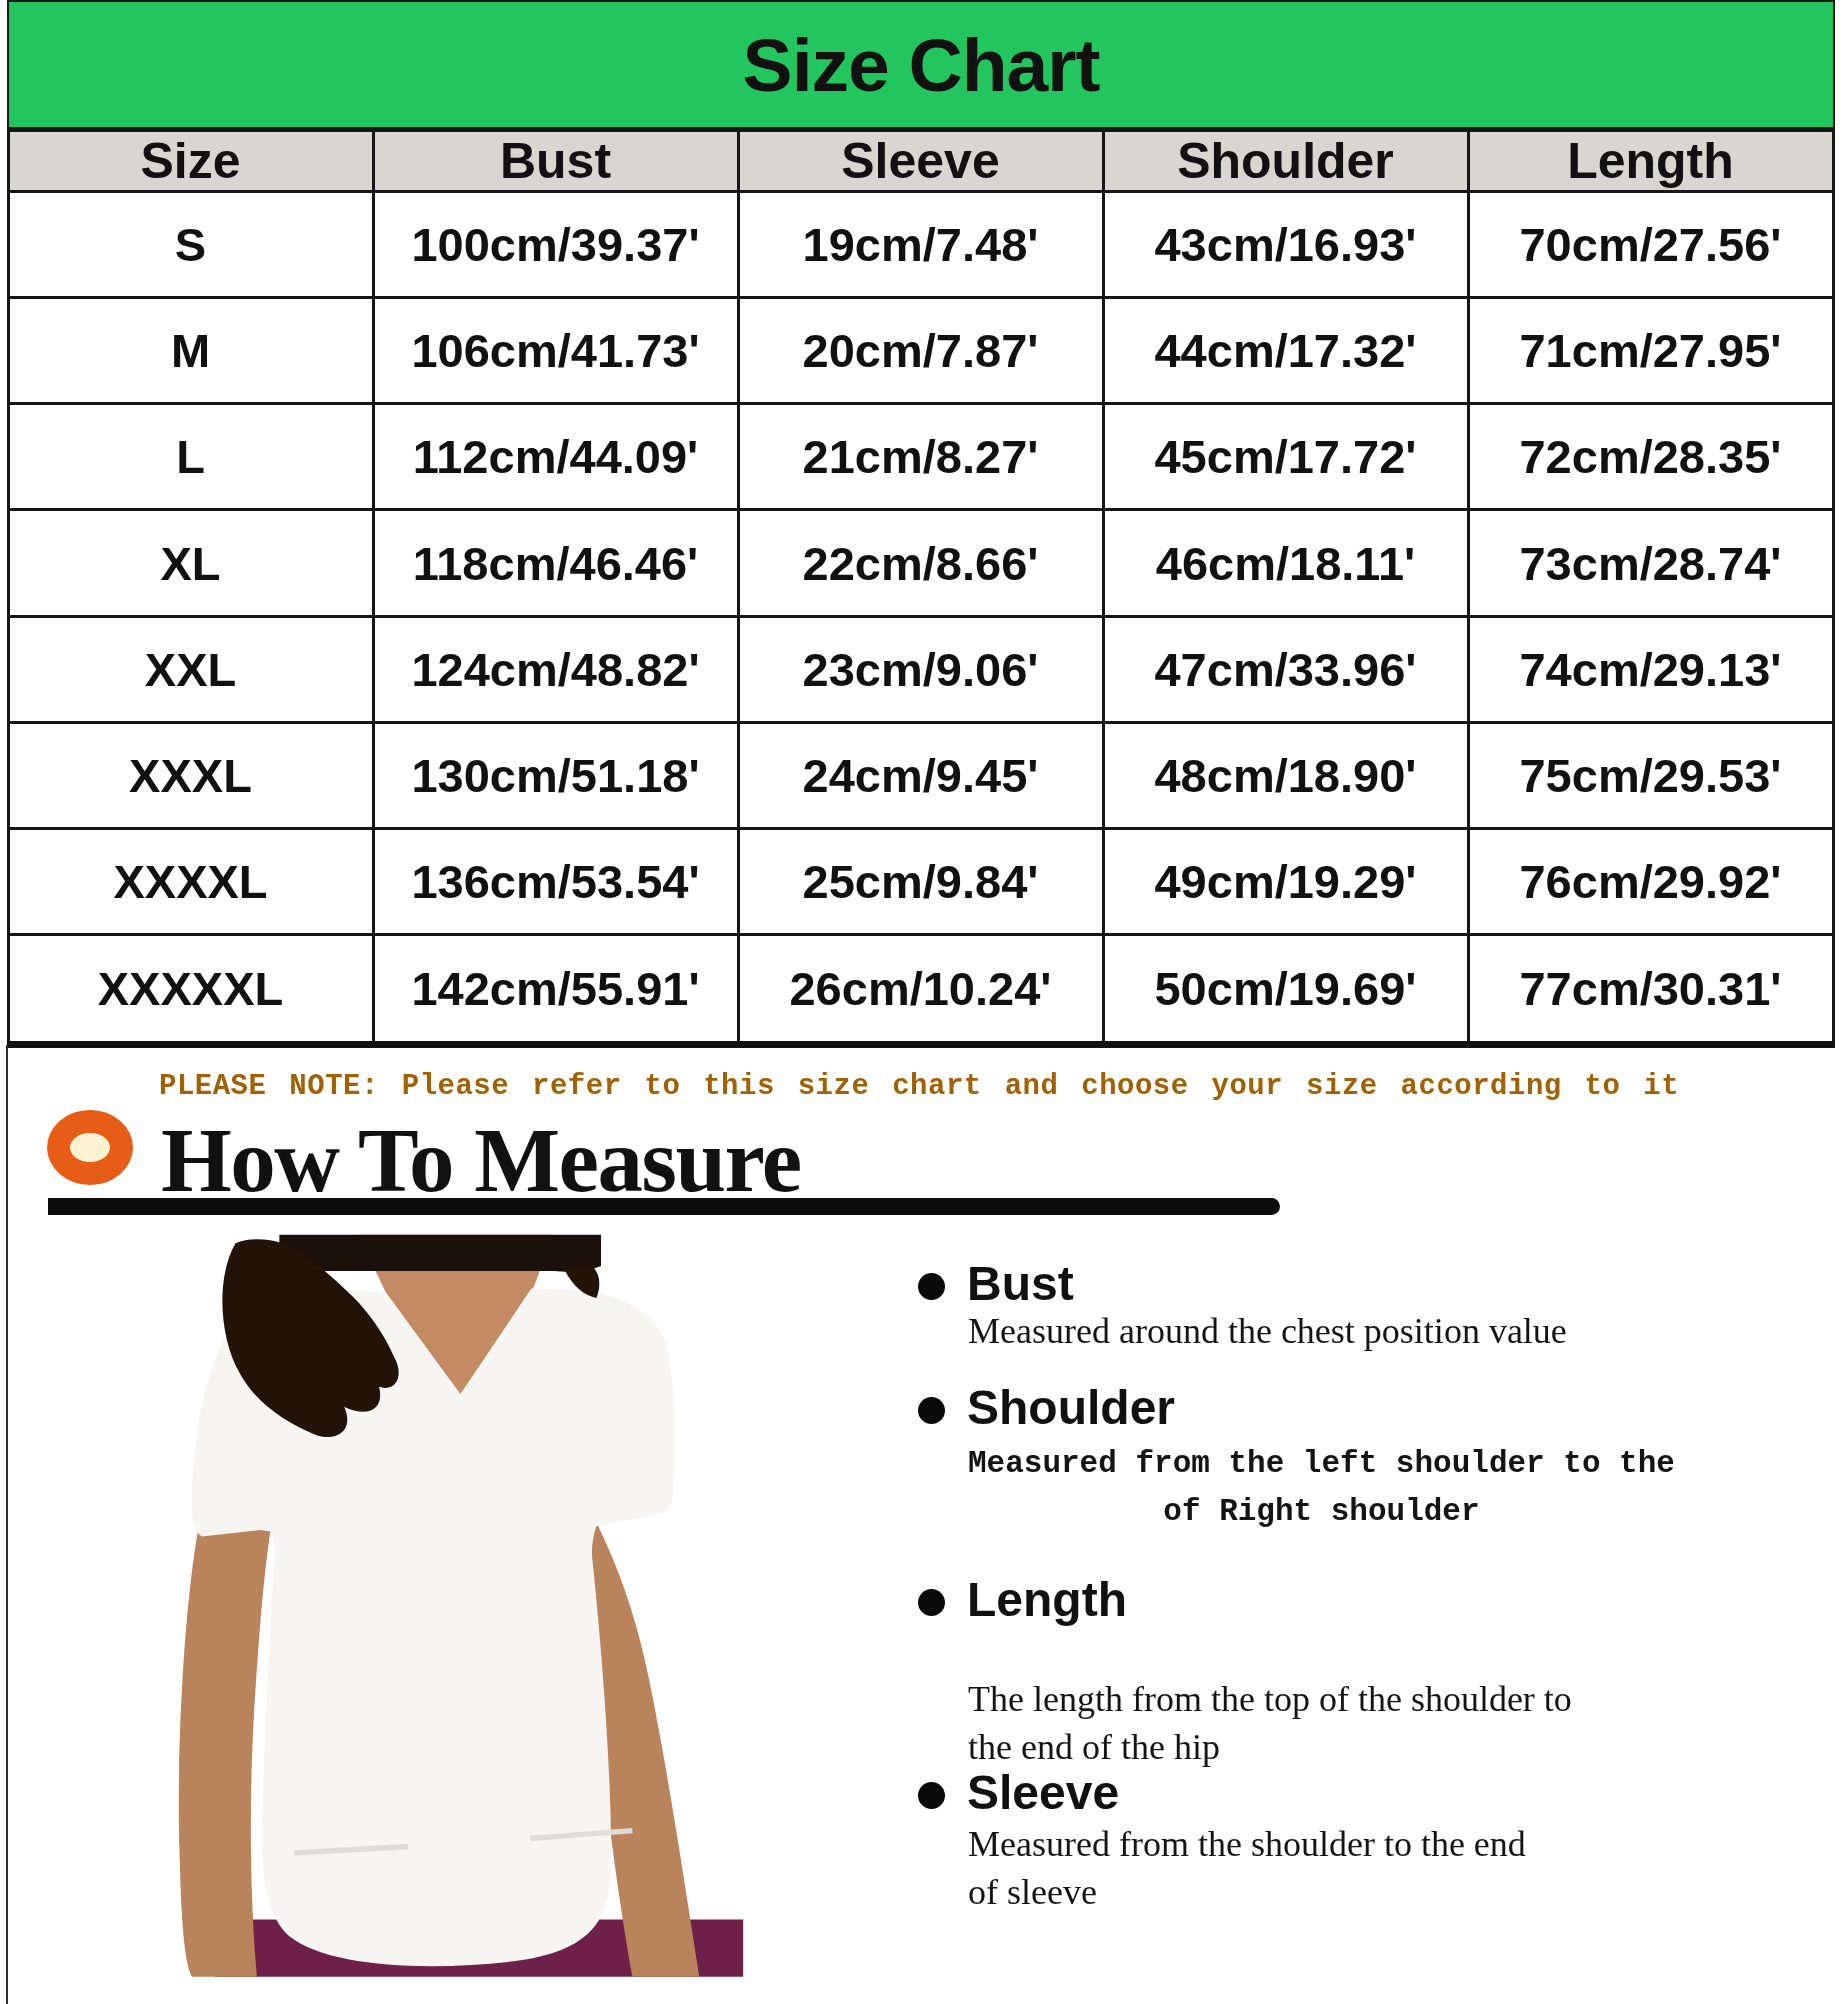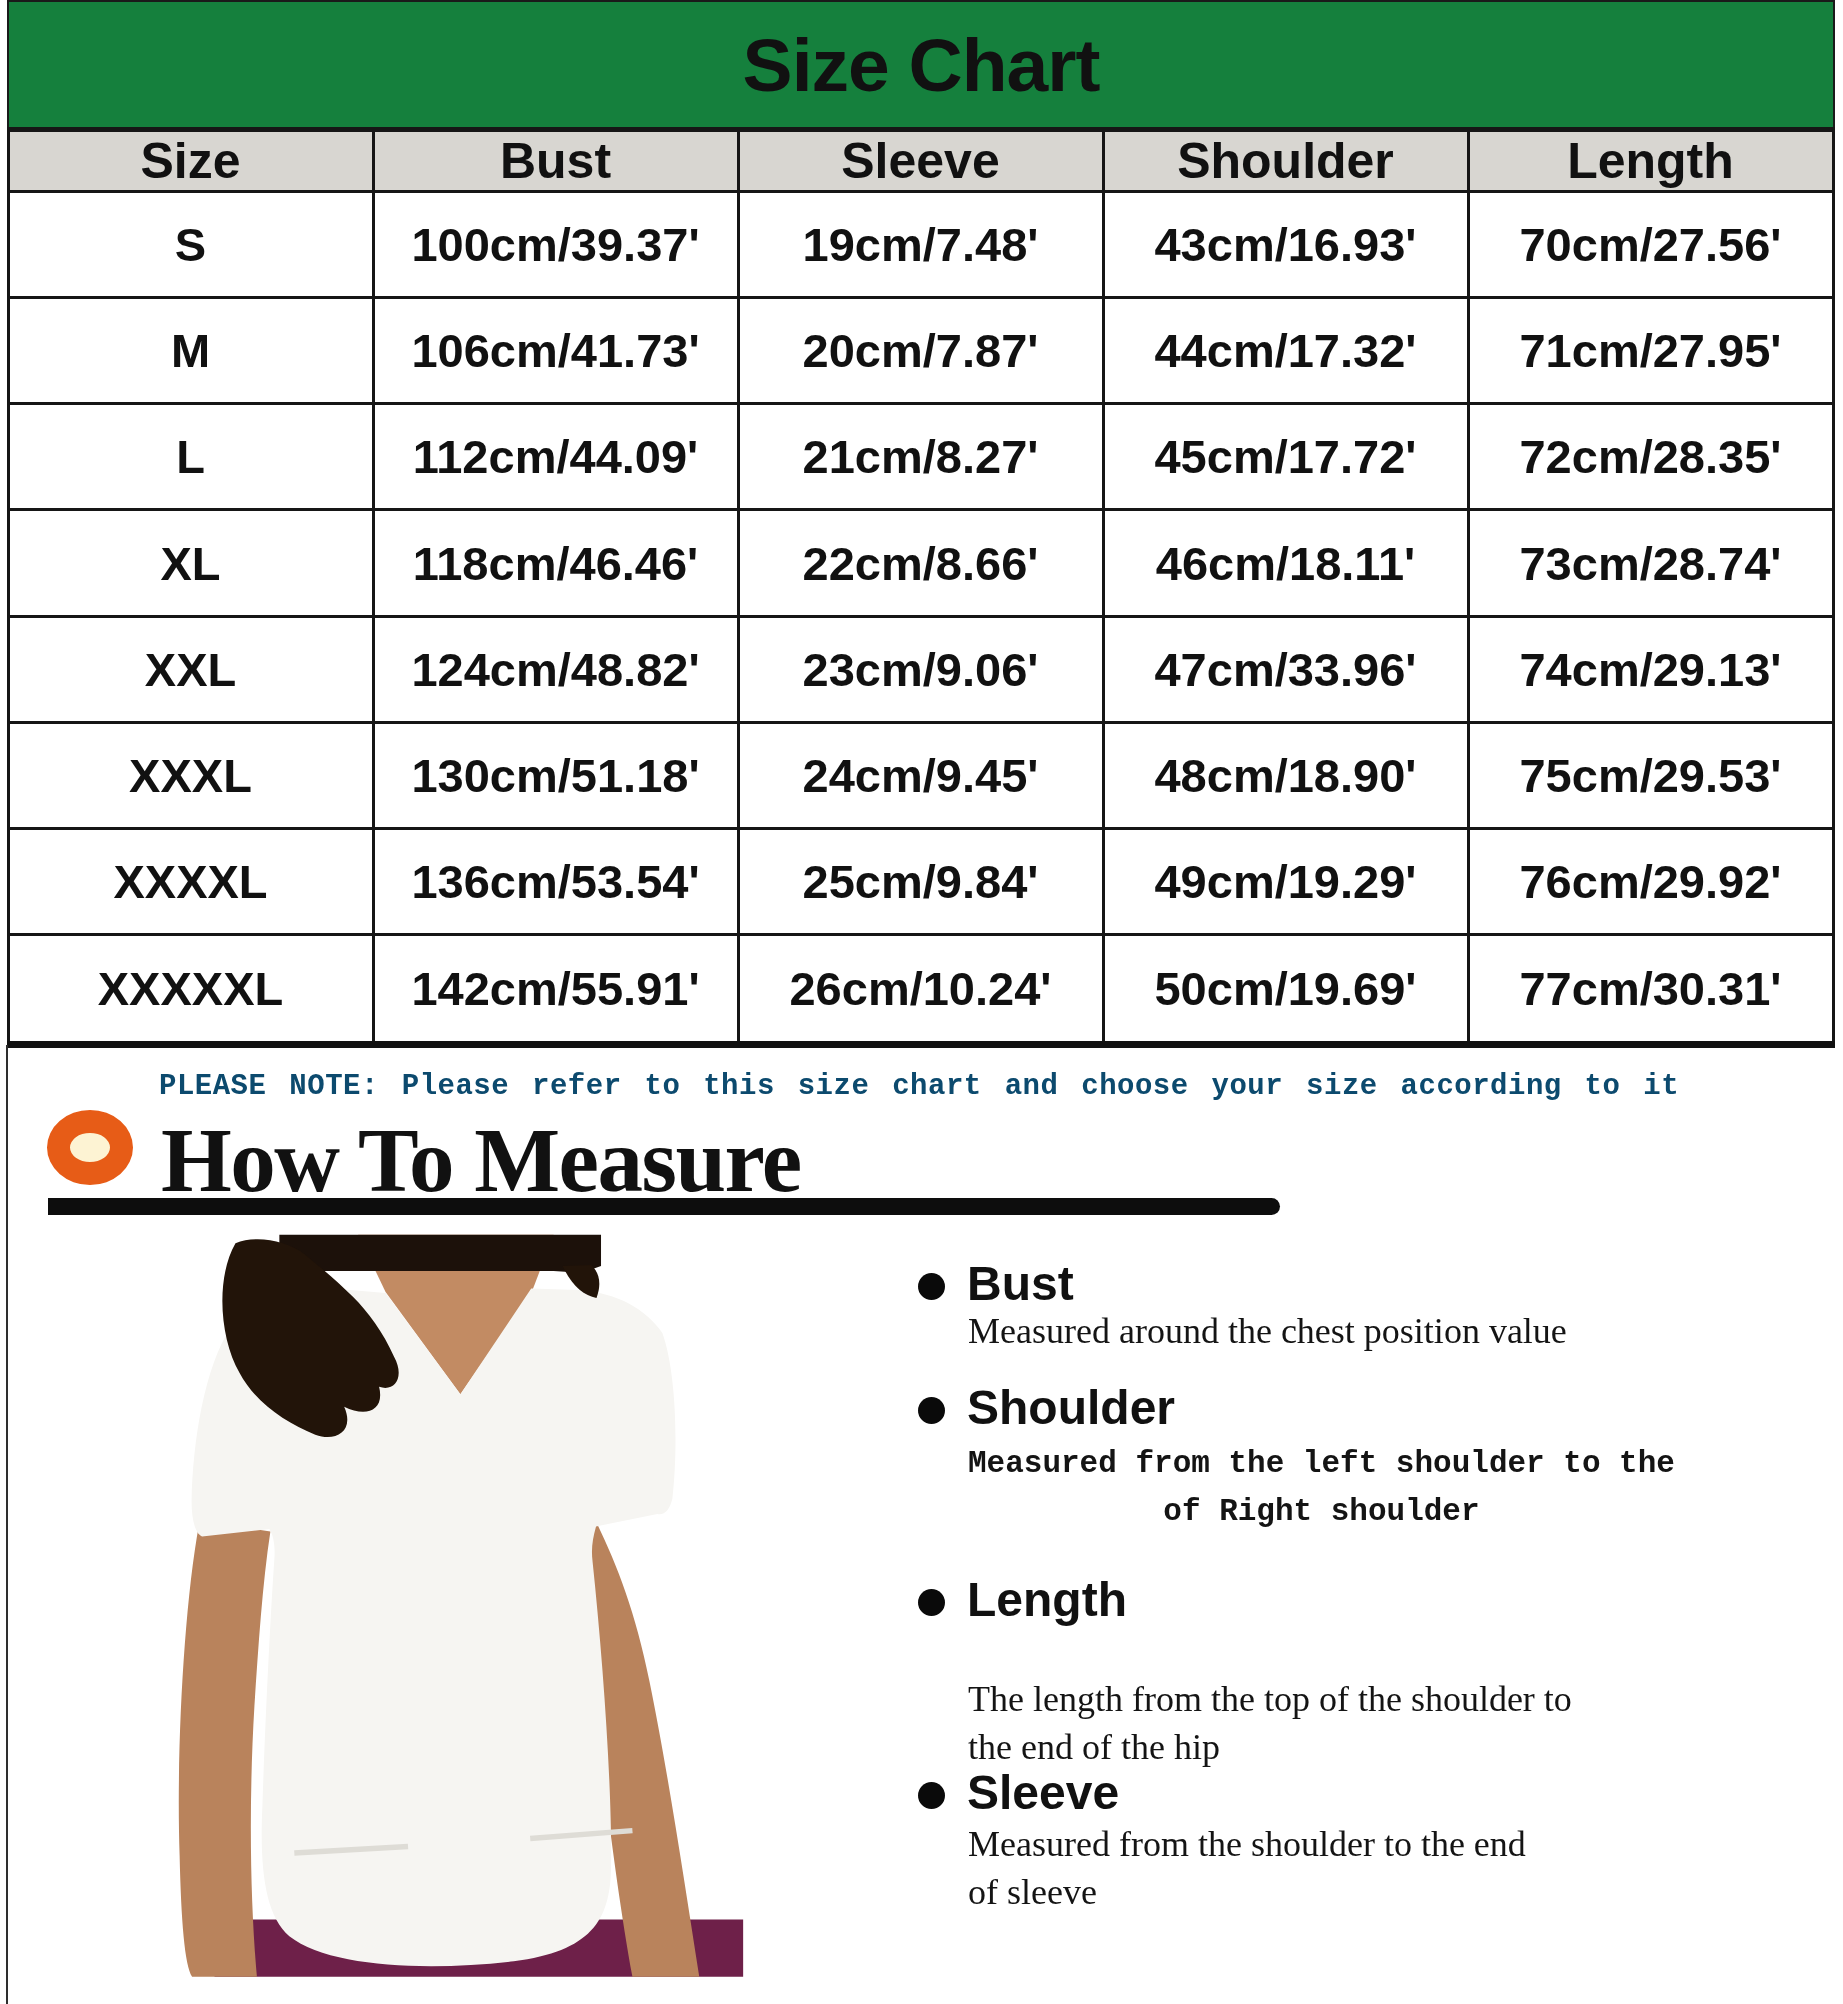--- a/index.html
+++ b/index.html
@@ -2,38 +2,38 @@
 <html style="font-size:8px"><head>
 <meta charset="utf-8">
 <style>
   html,body{margin:0;padding:0;background:#ffffff;}
   .page{position:relative;width:1843px;height:2005px;background:#ffffff;overflow:hidden;
         font-family:"Liberation Sans",sans-serif;color:#111;}
 
   
   .chart-box{position:absolute;left:7px;top:0;width:1828px;height:1047px;
              border-left:2.5px solid #1a1a1a;border-right:2.5px solid #1a1a1a;border-top:2.5px solid #1a1a1a;
-             box-sizing:border-box;background:#15803d;}
+             box-sizing:border-box;background:#22c55e;}
   .title-area{position:absolute;left:0;top:0;width:100%;height:125px;
               display:flex;align-items:center;justify-content:center;}
   .title-area .t{font-size:75px;font-weight:bold;letter-spacing:-1px;}
   table.size-table{position:absolute;left:-2.5px;top:125px;width:1828px;height:921px;
                    border-collapse:collapse;table-layout:fixed;}
   table.size-table th,table.size-table td{
       border:3px solid #161616;text-align:center;vertical-align:middle;
       font-weight:bold;padding:0;margin-top:34px;}
   table.size-table th{background:#d8d6d1;font-size:50px;border-top:5px solid #161616;}
   table.size-table td{background:#ffffff;font-size:47px;}
   table.size-table tr:last-child td{border-bottom:7px solid #111;}
 
   
   .left-rule{position:absolute;left:6px;top:1045px;width:2px;height:960px;background:#2e2e2e;}
   .note{position:absolute;left:159px;top:1070px;white-space:nowrap;
         font-family:"Liberation Mono",monospace;font-weight:bold;font-size:29px;
-        color:#0c4a6e;letter-spacing:0.5px;word-spacing:5px;}
+        color:#a16207;letter-spacing:0.5px;word-spacing:5px;}
   .ring{position:absolute;left:47px;top:1110px;width:86px;height:75px;box-sizing:border-box;
         border:23px solid #e75c17;border-radius:50%;background:#fdf3d3;}
   .h2m-title{position:absolute;left:161px;top:1115px;font-family:"Liberation Serif",serif;
              font-weight:bold;font-size:91px;line-height:1;letter-spacing:-1.5px;white-space:nowrap;}
   .h2m-underline{position:absolute;left:48px;top:1198px;width:1232px;height:17px;
                  background:#0d0d0d;border-radius:0 9px 9px 0;}
 
   .model-figure{position:absolute;left:35px;top:1207px;width:763px;height:771px;}
 
   .bullet-item{position:absolute;left:918px;}

